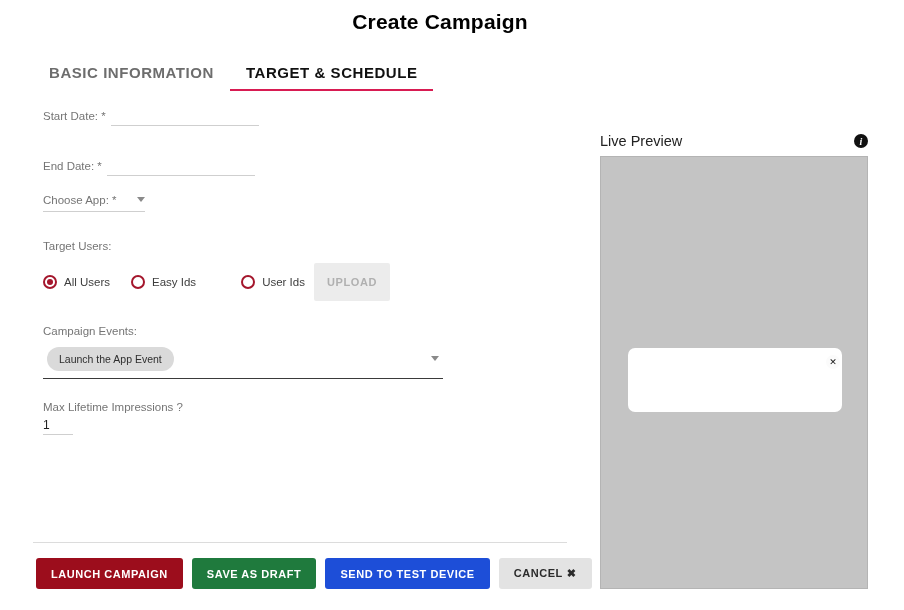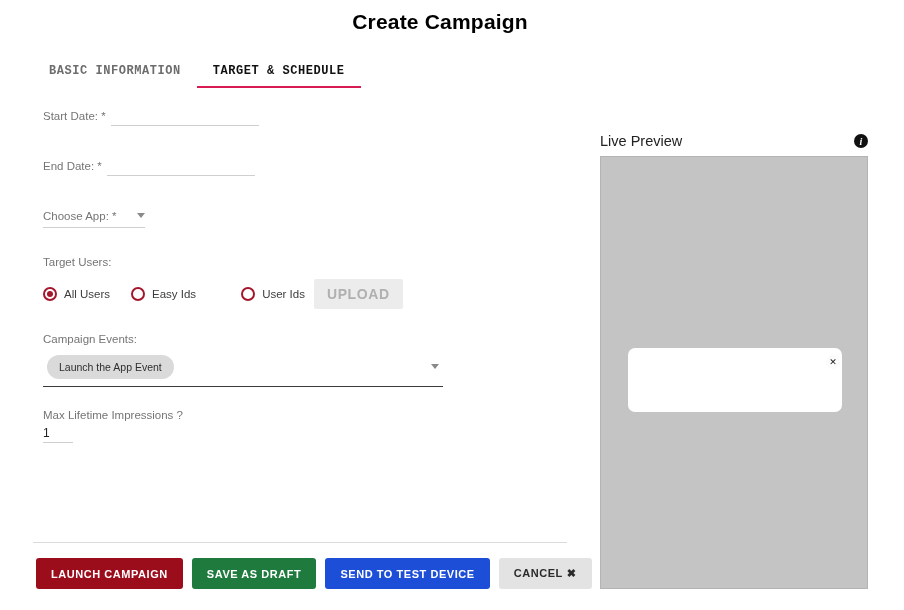--- a/index.html
+++ b/index.html
@@ -20,22 +20,22 @@
   }
 
   
   .tabs {
     position: absolute; left: 33px; top: 60px;
     display: flex; align-items: flex-start;
   }
   .tab {
     position: relative;
     padding: 4px 16px 10px 16px;
-    font-size: 12px; font-weight: bold; letter-spacing: .55px;
-    color: #6d6d6d; cursor: pointer; white-space: nowrap; font-family: Liberation Mono, monospace;
+    font-size: 15px; font-weight: bold; letter-spacing: .55px;
+    color: #6d6d6d; cursor: pointer; white-space: nowrap;
   }
   .tab.active { color: #111; }
   .tab.active .tab-underline {
     position: absolute; left: 0; right: 0; bottom: 0; height: 2px;
     background: #d81b52;
   }
 
   
   .form { position: absolute; left: 43px; top: 108px; width: 520px; }
 
@@ -81,22 +81,22 @@
   .radio.checked::after {
     content: ""; position: absolute; left: 50%; top: 50%;
     width: 6px; height: 6px; border-radius: 50%; background: #a4162c;
     transform: translate(-50%, -50%);
   }
   .radio-label { font-size: 11.5px; color: #3d3d3d; margin-left: 7px; white-space: nowrap; }
 
   .upload-btn {
     background: #ececec; color: #b0b0b0; border: none;
     font-family: "Liberation Sans", sans-serif;
-    font-size: 14px; font-weight: bold; letter-spacing: .6px;
-    padding: 7px 13px; border-radius: 2px; cursor: default;
+    font-size: 11px; font-weight: bold; letter-spacing: .6px;
+    padding: 13px 13px; border-radius: 2px; cursor: default;
     margin-left: 9px;
   }
 
   
   .chips-wrap {
     display: flex; align-items: center; justify-content: space-between;
     border-bottom: 1.5px solid #3a3a3a; width: 400px;
     padding: 4px 4px 7px 4px; margin-top: 4px; cursor: pointer;
   }
   .chip {
@@ -175,21 +175,21 @@
     </div>
   </div>
 
   <div class="form">
 
     <div class="field-row inline-field" style="margin-bottom:32px;">
       <span class="inline-label">Start Date: *</span>
       <input class="underline-input" style="width: 148px; margin-left: 5px;" value="" placeholder="">
     </div>
 
-    <div class="field-row inline-field" style="margin-bottom:32px;align-items:flex-end;">
+    <div class="field-row inline-field" style="margin-bottom:16px;align-items:flex-end;">
       <span class="inline-label">End Date: *</span>
       <input class="underline-input" style="width: 148px; margin-left: 5px;" value="" placeholder="">
     </div>
 
     <div class="field-row" style="margin-bottom:26px;">
       <div class="select-wrap">
         <span class="stack-label">Choose App: *</span>
         <span class="caret"></span>
       </div>
     </div>

